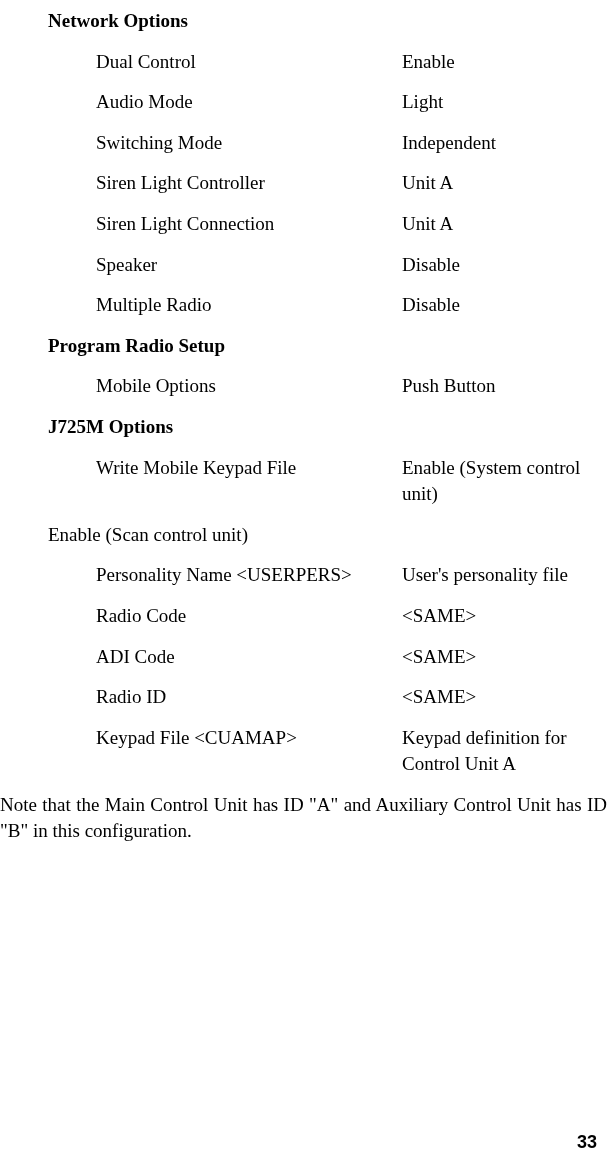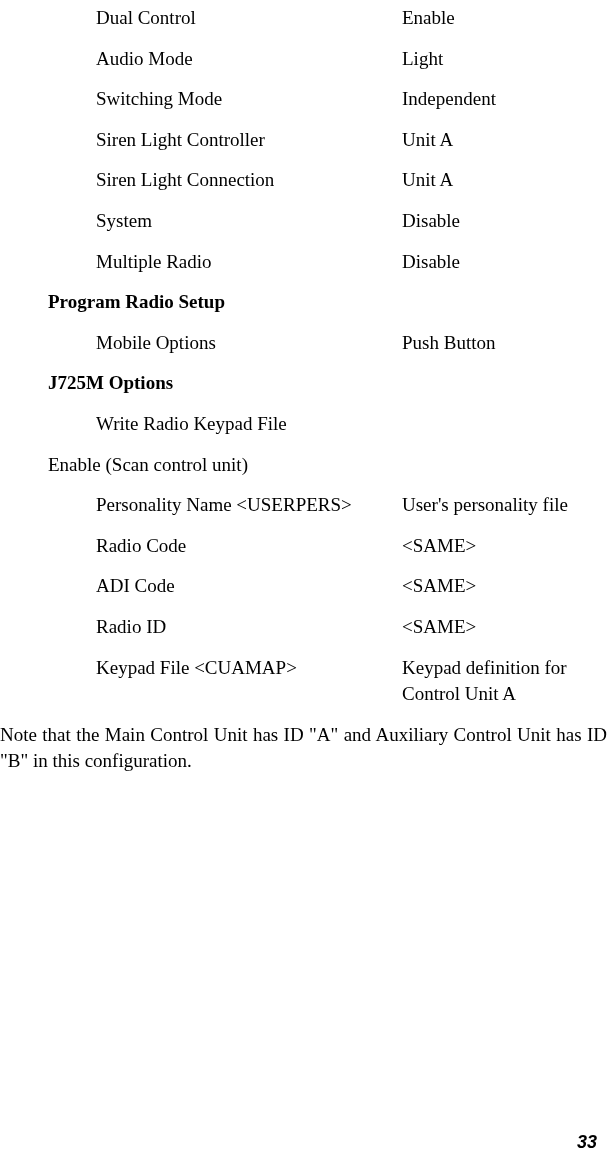--- a/index.html
+++ b/index.html
@@ -39,29 +39,29 @@
       padding: 0 8px 0 0;
       margin-top: 13px;
       text-align: justify;
     }
     .page-number {
       position: absolute;
       bottom: 20px;
       right: 18px;
       font-family: Arial, Helvetica, sans-serif;
       font-weight: bold;
-      font-style: italic;
       font-size: 18px;
     }
   </style>
 </head>
 <body>
 
 <div class="content">
 
+  <div class="section-heading">Network Options</div>
 
   <div class="row">
     <div class="col1">Dual Control</div>
     <div class="col2">Enable</div>
   </div>
   <div class="row">
     <div class="col1">Audio Mode</div>
     <div class="col2">Light</div>
   </div>
   <div class="row">
@@ -70,39 +70,40 @@
   </div>
   <div class="row">
     <div class="col1">Siren Light Controller</div>
     <div class="col2">Unit A</div>
   </div>
   <div class="row">
     <div class="col1">Siren Light Connection</div>
     <div class="col2">Unit A</div>
   </div>
   <div class="row">
-    <div class="col1">System</div>
+    <div class="col1">Speaker</div>
     <div class="col2">Disable</div>
   </div>
   <div class="row">
     <div class="col1">Multiple Radio</div>
     <div class="col2">Disable</div>
   </div>
 
   <div class="section-heading">Program Radio Setup</div>
 
   <div class="row">
     <div class="col1">Mobile Options</div>
     <div class="col2">Push Button</div>
   </div>
 
   <div class="section-heading">J725M Options</div>
 
   <div class="row">
-    <div class="col1">Write Radio Keypad File</div>
+    <div class="col1">Write Mobile Keypad File</div>
+    <div class="col2">Enable (System control unit)</div>
   </div>
   <div class="row">
     <div class="col2">Enable (Scan control unit)</div>
   </div>
   <div class="row">
     <div class="col1">Personality Name  &lt;USERPERS&gt;</div>
     <div class="col2">User's personality file</div>
   </div>
   <div class="row">
     <div class="col1">Radio Code</div>

